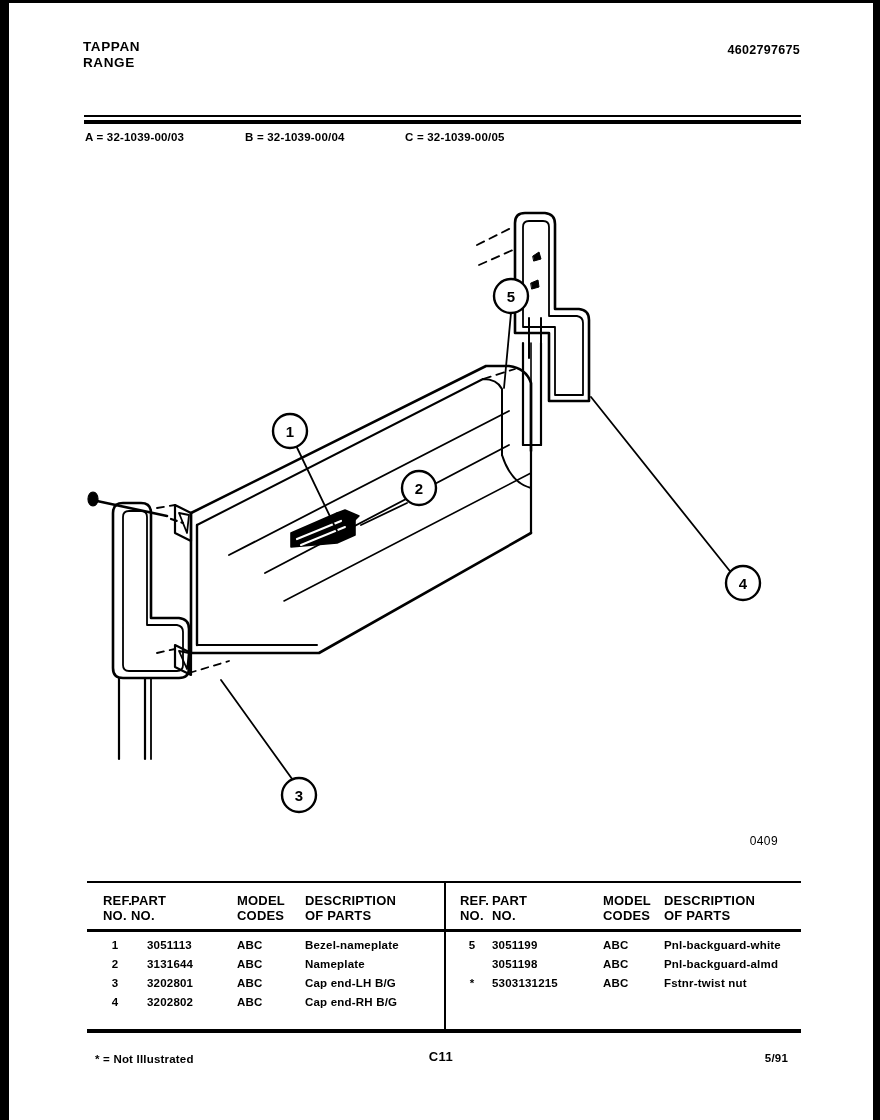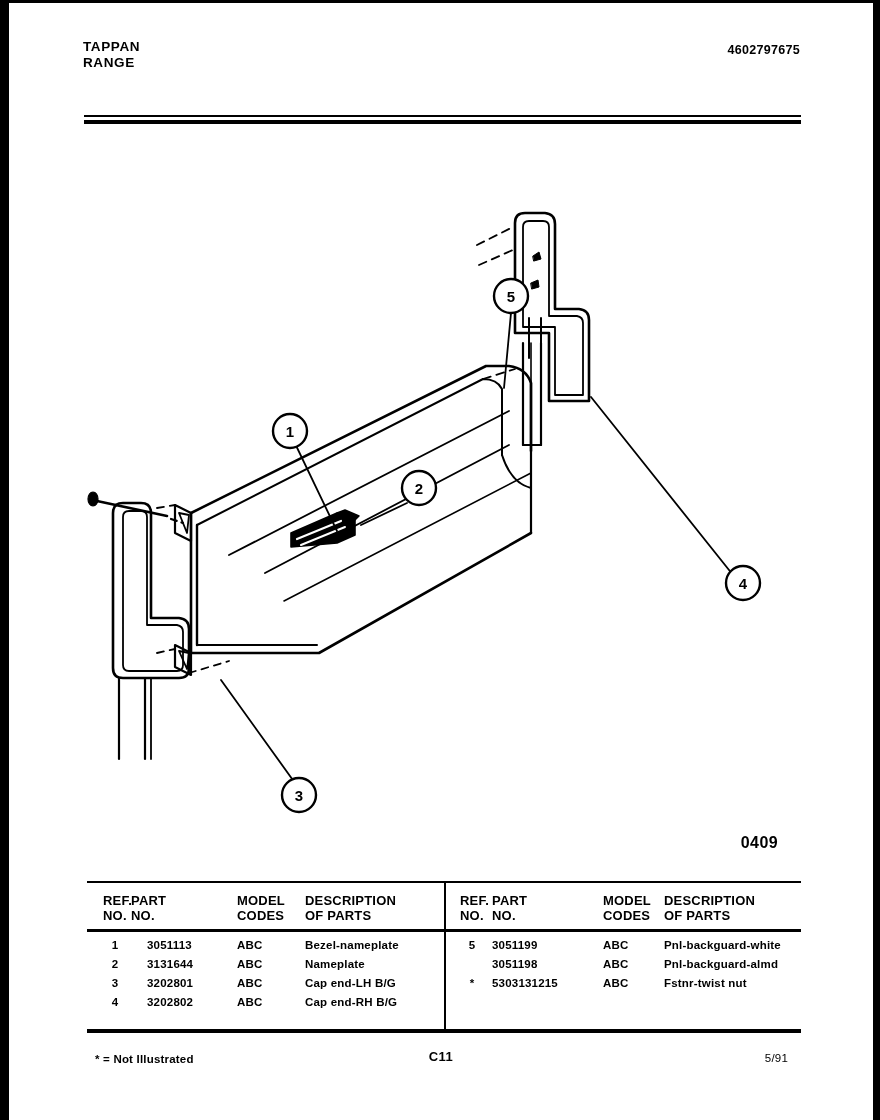--- a/index.html
+++ b/index.html
@@ -77,21 +77,21 @@
 
   
   .illo {
     position: absolute; left: 70px; top: 180px;
     width: 730px; height: 700px;
   }
   .illo svg { display: block; }
 
   .drawing-num {
     position: absolute; right: 95px; top: 831px;
-    font-size: 16px; font-weight: bold; letter-spacing: 0.4px;
+    font-size: 12px; font-weight: normal; letter-spacing: 0.4px;
   }
 
   
   .table-wrap {
     position: absolute; left: 78px; top: 878px;
     width: 714px; height: 152px;
   }
   .tbl-rule-top {
     position: absolute; left: 0; top: 0; width: 714px; height: 2px; background: #000;
   }
@@ -140,21 +140,21 @@
   .foot-note {
     position: absolute; left: 86px; top: 1050px;
     font-size: 11.5px; font-weight: bold; letter-spacing: 0.2px;
   }
   .foot-page {
     position: absolute; left: 50%; transform: translateX(-50%); top: 1046px;
     font-size: 13px; font-weight: bold; letter-spacing: 0.5px;
   }
   .foot-date {
     position: absolute; right: 85px; top: 1049px;
-    font-size: 11.5px; font-weight: normal; letter-spacing: 0.2px;
+    font-size: 11.5px; font-weight: bold; letter-spacing: 0.2px;
   }
 
   .callout-text {
     font-family: "Liberation Sans", sans-serif;
     font-size: 15px; font-weight: bold;
   }
 </style>
 </head>
 <body>
 
@@ -171,20 +171,25 @@
       <div>TAPPAN</div>
       <div>RANGE</div>
     </div>
 
 
     <div class="hdr-docnum">4602797675</div>
 
     <div class="rule-thin"></div>
     <div class="rule-thick"></div>
 
+    <div class="model-codes">
+      <span class="mc">A = 32-1039-00/03</span>
+      <span class="mc">B = 32-1039-00/04</span>
+      <span class="mc">C = 32-1039-00/05</span>
+    </div>
 
     <div class="illo">
       <svg width="730" height="700" viewBox="0 0 730 700" xmlns="http://www.w3.org/2000/svg">
         <g fill="none" stroke="#000" stroke-width="2.4" stroke-linejoin="round" stroke-linecap="round">
 
           <path d="M112 330 L407 183 L430 183 Q447 185 452 200 L452 268" stroke-width="2.6"></path>
 
           <path d="M118 342 L404 196 Q418 196 423 206 L423 272" stroke-width="2"></path>
 
           <path d="M112 330 L112 470" stroke-width="2.6"></path>

